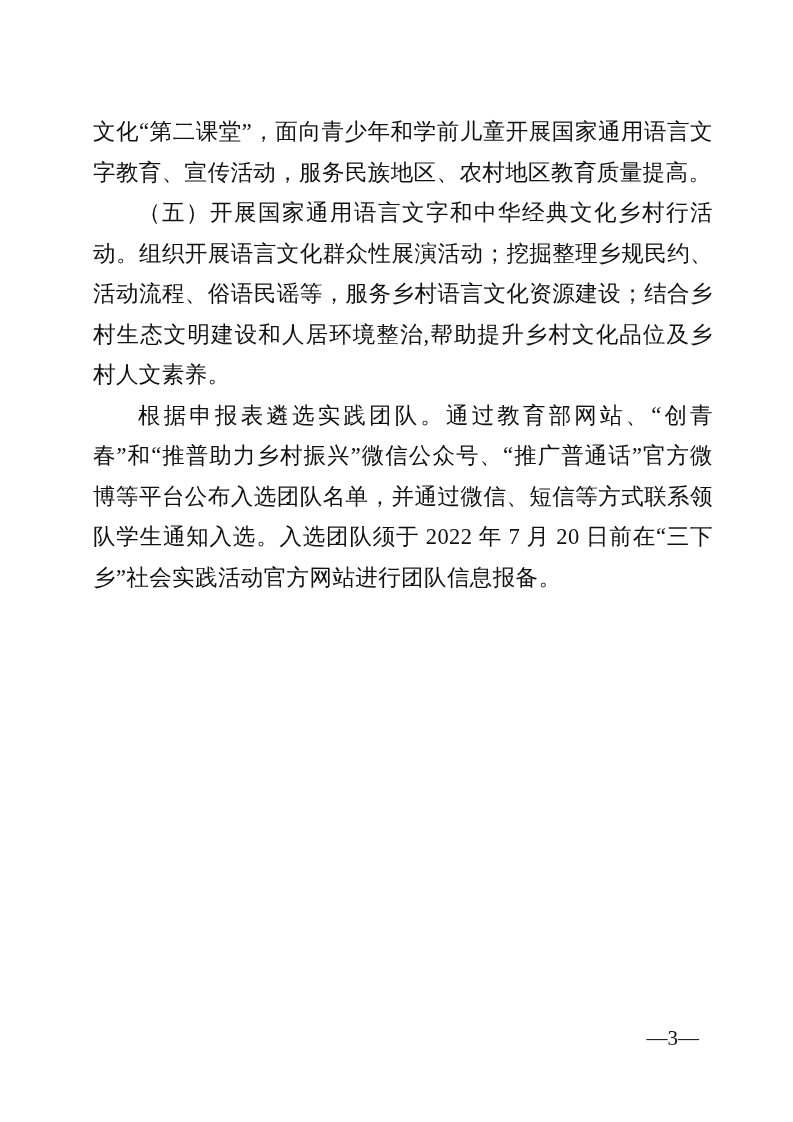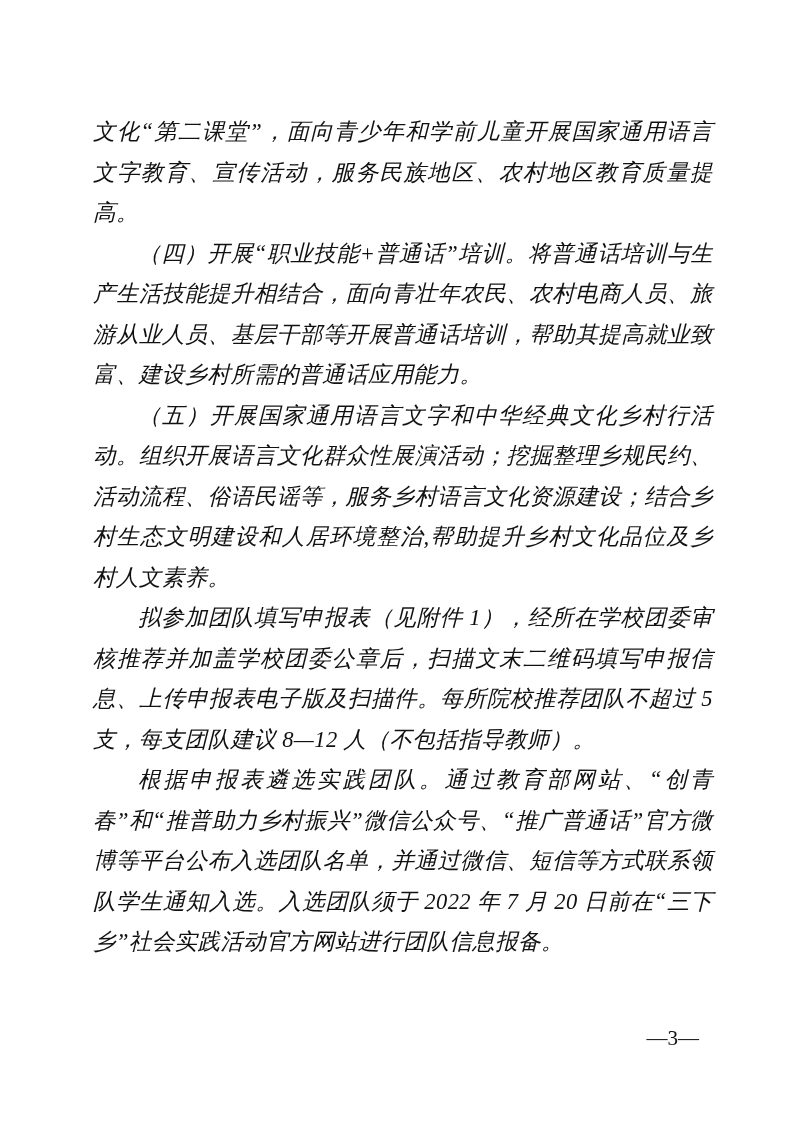--- a/index.html
+++ b/index.html
@@ -22,21 +22,20 @@
   }
   .content p, .content h2 {
     margin: 0;
     padding: 0;
     color: #111111;
     font-family: "Liberation Serif", serif;
     font-size: 22.5px;
     line-height: 40.5px;
     text-align: justify;
     letter-spacing: 0.4px;
-    font-style: italic;
   }
   .indent { text-indent: 2em; }
   .no-indent { text-indent: 0; }
   .section-heading {
     font-family: "Liberation Sans", sans-serif;
     font-weight: 700;
     font-size: 22.5px;
     letter-spacing: 0.6px;
   }
   .sub-heading {
@@ -58,27 +57,25 @@
   }
 </style>
 </head>
 <body>
 
 <div class="page">
   <div class="content">
 
     <p class="no-indent">文化“第二课堂”，面向青少年和学前儿童开展国家通用语言文字教育、宣传活动，服务民族地区、农村地区教育质量提高。</p>
 
-    <p class="indent"><span class="kai">（四）开展“职业技能+普通话”培训。</span><span>将普通话培训与生产生活技能提升相结合，面向青壮年农民、农村电商人员、旅游从业人员、基层干部等开展普通话培训，帮助其提高就业致富、建设乡村所需的普通话应用能力。</span></p>
 
     <p class="indent"><span class="kai">（五）开展国家通用语言文字和中华经典文化乡村行活动。</span><span>组织开展语言文化群众性展演活动；挖掘整理乡规民约、活动流程、俗语民谣等，服务乡村语言文化资源建设；结合乡村生态文明建设和人居环境整治,帮助提升乡村文化品位及乡村人文素养。</span></p>
 
 
 
-    <p class="indent">拟参加团队填写申报表（见附件 1），经所在学校团委审核推荐并加盖学校团委公章后，扫描文末二维码填写申报信息、上传申报表电子版及扫描件。每所院校推荐团队不超过 5 支，每支团队建议 8—12 人（不包括指导教师）。</p>
 
 
     <p class="indent">根据申报表遴选实践团队。通过教育部网站、“创青春”和“推普助力乡村振兴”微信公众号、“推广普通话”官方微博等平台公布入选团队名单，并通过微信、短信等方式联系领队学生通知入选。入选团队须于 2022 年 7 月 20 日前在“三下乡”社会实践活动官方网站进行团队信息报备。</p>
 
   </div>
 
   <div class="page-number">—3—</div>
 </div>
 
 </body></html>

